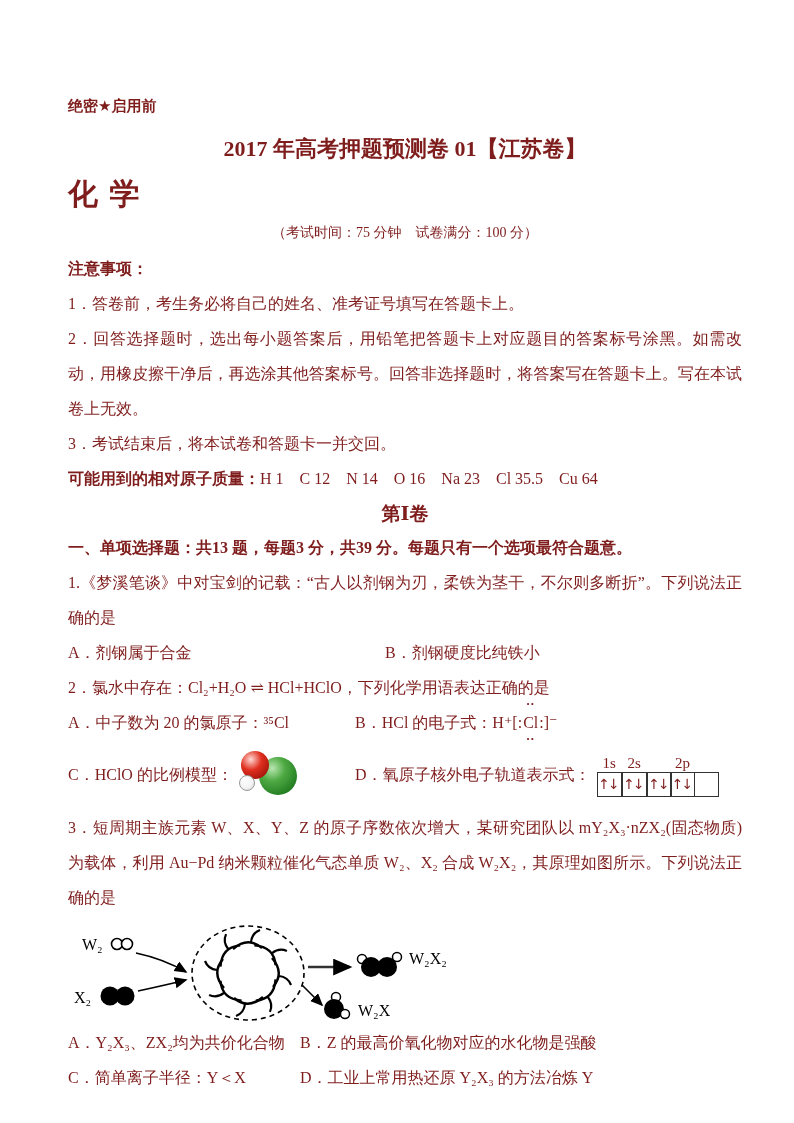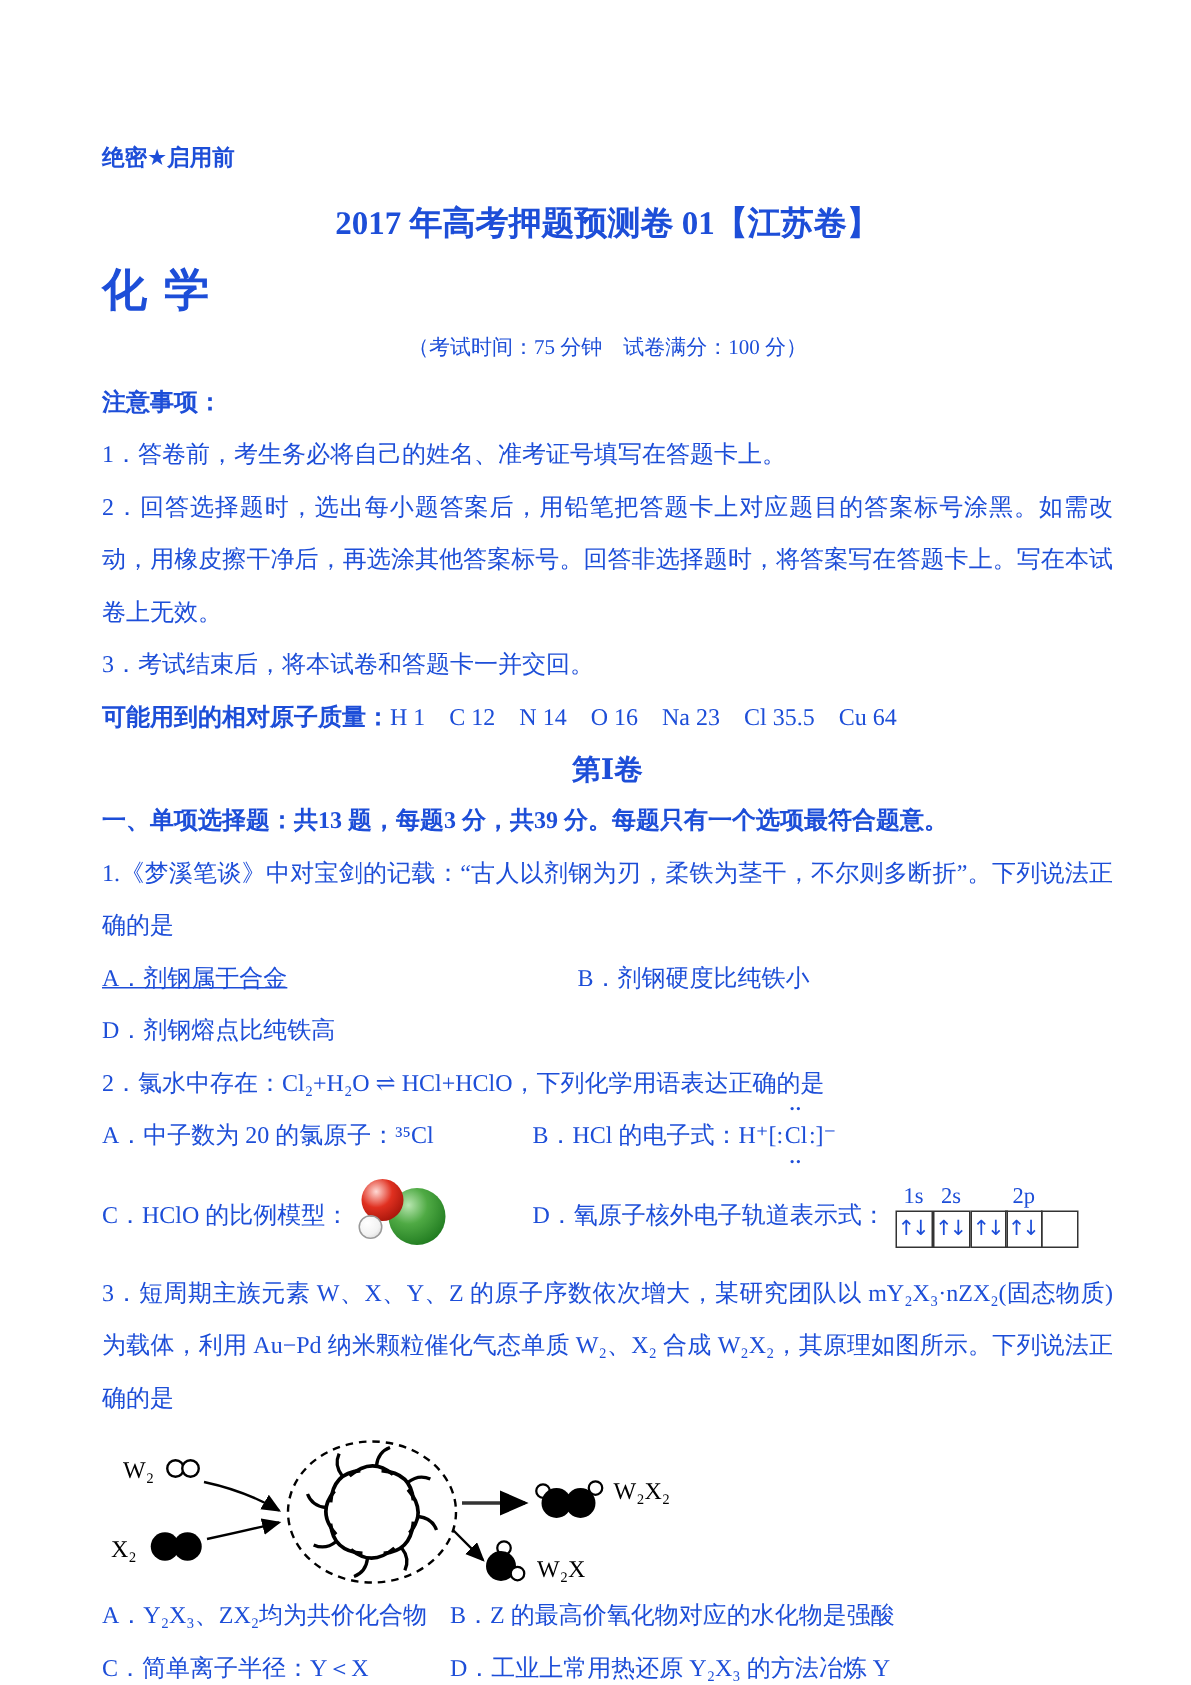--- a/index.html
+++ b/index.html
@@ -4,33 +4,33 @@
 <style>
   html,body{margin:0;padding:0;background:#ffffff;}
   .page{
     position:relative;
     width:794px;height:1123px;
     background:#fff;
     box-sizing:border-box;
     padding:97px 52px 0 68px;
     overflow:hidden;
     font-family:"Liberation Serif","DejaVu Serif","DejaVu Sans",serif;
-    color:#1d4ed8;
+    color:#7f1d1d;
     font-size:16px;
   }
   .security{font-weight:bold;font-size:15px;line-height:18px;}
   .paper-title{text-align:center;font-size:22px;font-weight:bold;margin-top:20px;line-height:28px;}
   .subject-title{text-align:left;font-size:30px;font-weight:bold;margin-top:12px;line-height:38px;letter-spacing:2px;}
   .exam-meta{text-align:center;font-size:14px;margin-top:10px;line-height:20px;}
   .para{line-height:35px;text-align:justify;}
   .mt{margin-top:8px;}
   .bold{font-weight:bold;}
   .volume-title{text-align:center;font-size:19px;font-weight:bold;line-height:32px;margin-top:2px;}
   .opt-row{display:flex;line-height:35px;}
-  .cols-q1 > .col-a{width:317px;text-decoration:underline;}
+  .cols-q1 > .col-a{width:317px;}
   .cols-q2 > .col-a{width:287px;}
   .cols-q3 > .col-a{width:232px;}
   .opt-row-media{display:flex;align-items:center;min-height:70px;}
   .opt-row-media > .col-a{width:287px;display:flex;align-items:center;}
   .opt-row-media > .col-b{display:flex;align-items:center;text-align:right;}
   
   .molecule{position:relative;width:62px;height:52px;margin-left:4px;display:inline-block;}
   .sphere{position:absolute;border-radius:50%;}
   .sphere-cl{width:38px;height:38px;left:22px;top:8px;
     background:radial-gradient(circle at 35% 30%, #b8e6b0 0%, #4faa44 35%, #1f7a1f 80%);}
@@ -80,21 +80,20 @@
 
   <div class="volume-title">第Ⅰ卷</div>
   <div class="para bold">一、单项选择题：共13 题，每题3 分，共39 分。每题只有一个选项最符合题意。</div>
 
   <div class="para">1.《梦溪笔谈》中对宝剑的记载：“古人以剂钢为刃，柔铁为茎干，不尔则多断折”。下列说法正确的是</div>
   <div class="opt-row cols-q1">
     <span class="col-a">A．剂钢属于合金</span>
     <span class="col-b">B．剂钢硬度比纯铁小</span>
   </div>
   <div class="opt-row cols-q1">
-    <span class="col-b">D．剂钢熔点比纯铁高</span>
   </div>
 
   <div class="para">
     <span>2．氯水中存在：</span><span>Cl₂+H₂O ⇌ HCl+HClO</span><span>，下列化学用语表达正确的是</span>
   </div>
   <div class="opt-row cols-q2">
     <span class="col-a">A．中子数为 20 的氯原子：³⁵Cl</span>
     <span class="col-b eformula">
       <span>B．HCl 的电子式：</span><span><span>H⁺[:</span><span class="cl-dots"><span class="dots-top">••</span><span>Cl</span><span class="dots-bottom">••</span></span><span>:]⁻</span></span>
     </span>

